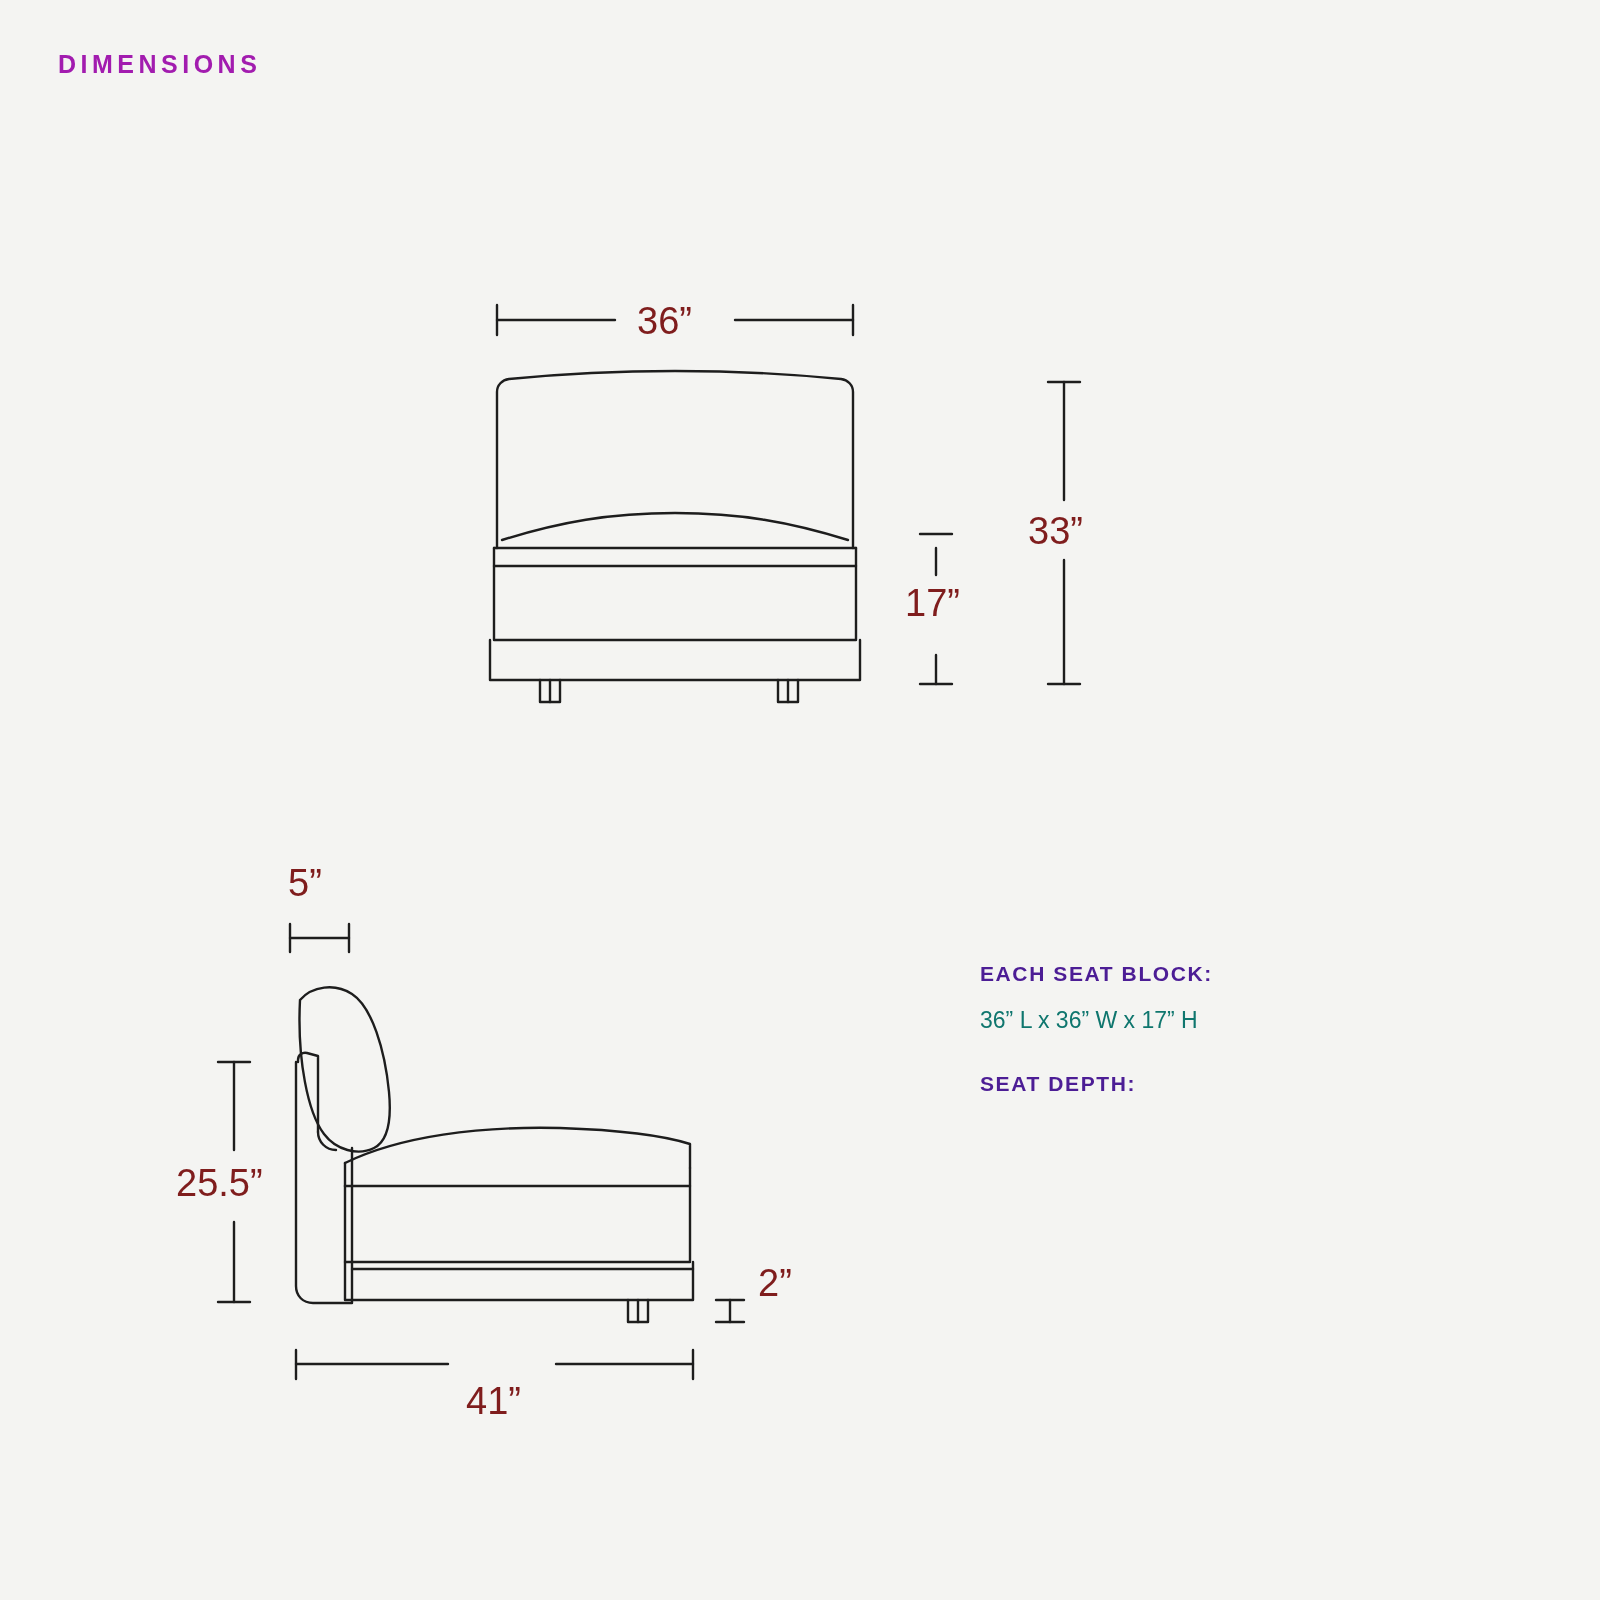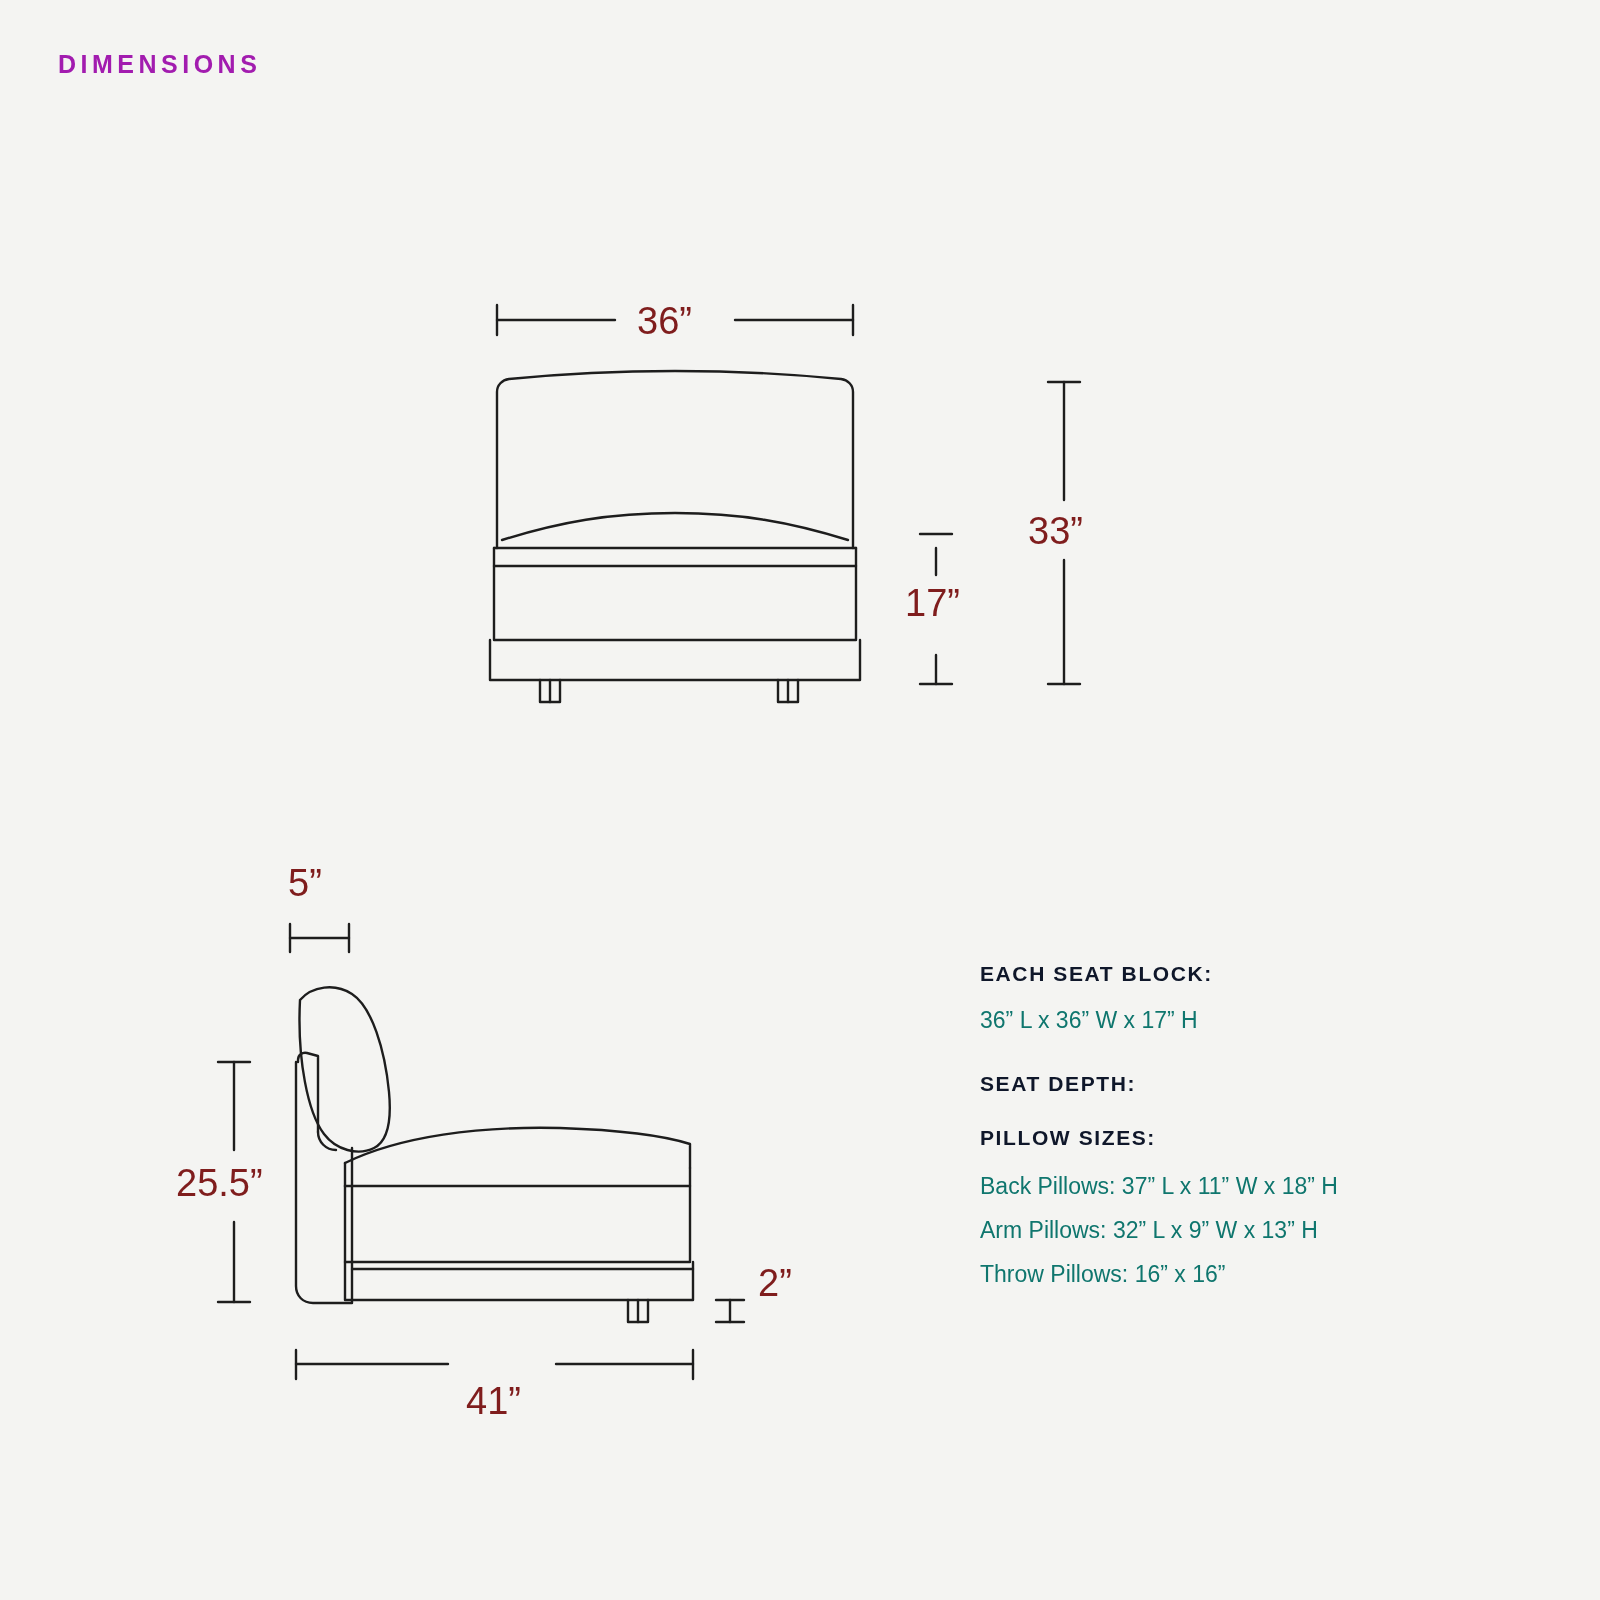--- a/index.html
+++ b/index.html
@@ -46,21 +46,21 @@
     width: 540px;
   }
   .spec-group {
     margin-bottom: 30px;
   }
   .spec-head {
     font-size: 21px;
     font-weight: bold;
     letter-spacing: 1.6px;
     margin-bottom: 14px;
-    color: #0f172a;
+    color: #4c1d95;
   }
   .spec-line {
     font-size: 23px;
     line-height: 1.82;
     color: #0f766e;
     font-weight: 400;
   }
   .spec-group.pillows .spec-line {
     line-height: 1.92;
   }
@@ -193,22 +193,16 @@
 
     <div class="spec-group">
       <div class="spec-head">EACH SEAT BLOCK:</div>
       <div class="spec-line">36” L x 36” W x 17” H</div>
     </div>
 
     <div class="spec-group">
       <div class="spec-head">SEAT DEPTH:</div>
     </div>
 
-    <div class="spec-group pillows">
-      <div class="spec-head">PILLOW SIZES:</div>
-      <div class="spec-line">Back Pillows: 37” L x 11” W x 18” H</div>
-      <div class="spec-line">Arm Pillows: 32” L x 9” W x 13” H</div>
-      <div class="spec-line">Throw Pillows: 16” x 16”</div>
-    </div>
 
   </div>
 
 </div>
 
 </body></html>

